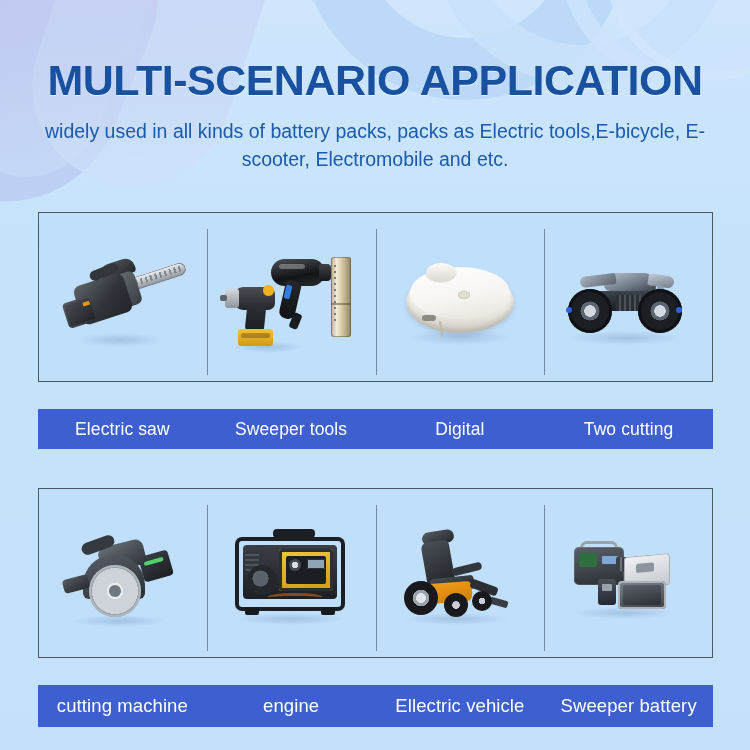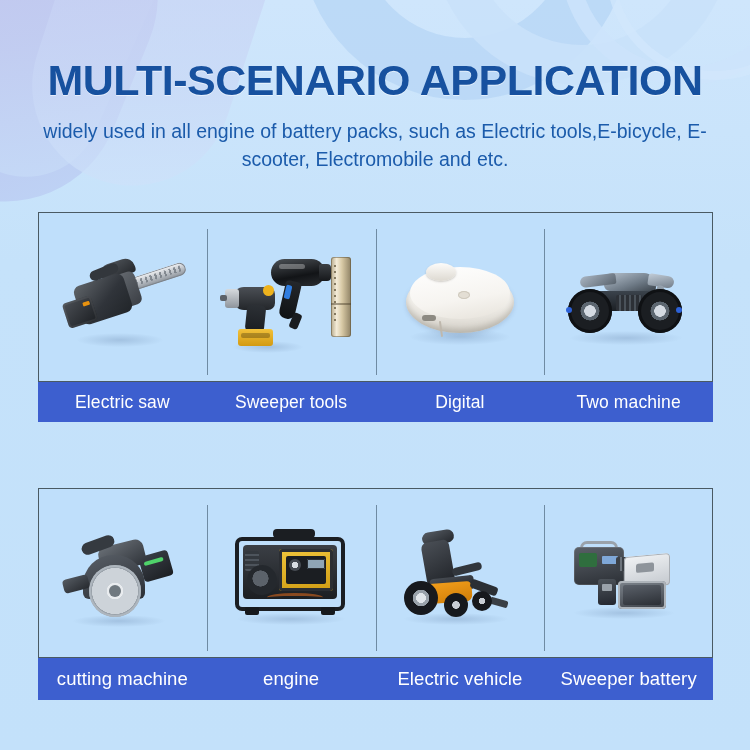--- a/index.html
+++ b/index.html
@@ -161,20 +161,21 @@
   .thumb {
     width: 128px;
     height: 104px;
     position: relative;
   }
 
   .labelbar {
     display: flex;
     height: 40px;
     background: #3d5fcf;
+    margin-top: 27px;
   }
   .row-2 .labelbar { height: 42px; }
   .label {
     flex: 1 1 25%;
     display: flex;
     align-items: center;
     justify-content: center;
     color: #ffffff;
     font-family: "Liberation Sans", sans-serif;
     font-size: 17.5px;
@@ -300,21 +301,21 @@
     <div class="swoosh-purple-b"></div>
     <div class="swoosh-lav-c"></div>
     <div class="swoosh-blue-a"></div>
     <div class="swoosh-blue-b"></div>
     <div class="swoosh-blue-c"></div>
     <div class="swoosh-blue-d"></div>
   </div>
 
   <div class="header">
     <h1 class="title">MULTI-SCENARIO APPLICATION</h1>
-    <p class="subtitle">widely used in all engine of battery packs, such as Electric tools,E-bicycle, E-scooter, Electromobile and etc.</p>
+    <p class="subtitle">widely used in all kinds of battery packs, packs as Electric tools,E-bicycle, E-scooter, Electromobile and etc.</p>
   </div>
 
   <div class="row row-1">
     <div class="panel">
 
       <div class="cell">
         <div class="thumb">
           <div class="sh" style="left:18px;top:88px;width:86px;height:14px;"></div>
           <div class="saw-bar"></div>
           <div class="saw-top"></div>
@@ -370,21 +371,21 @@
           <div class="mc-dot" style="left:2px;top:62px;"></div>
           <div class="mc-dot" style="left:112px;top:62px;"></div>
         </div>
       </div>
 
     </div>
     <div class="labelbar">
       <div class="label">Electric saw</div>
       <div class="label">Sweeper tools</div>
       <div class="label">Digital</div>
-      <div class="label">Two machine</div>
+      <div class="label">Two cutting</div>
     </div>
   </div>
 
   <div class="row row-2">
     <div class="panel">
 
       <div class="cell">
         <div class="thumb">
           <div class="sh" style="left:14px;top:94px;width:92px;height:12px;"></div>
           <div class="cs-bat"></div>
@@ -438,18 +439,18 @@
           <div class="db-white"></div>
           <div class="db-small"></div>
           <div class="db-flat"></div>
         </div>
       </div>
 
     </div>
     <div class="labelbar">
       <div class="label">cutting machine</div>
       <div class="label">engine</div>
-      <div class="label">Electric vehicle</div>
+      <div class="label">Ellectric vehicle</div>
       <div class="label">Sweeper battery</div>
     </div>
   </div>
 
 </div>
 
 </body></html>

